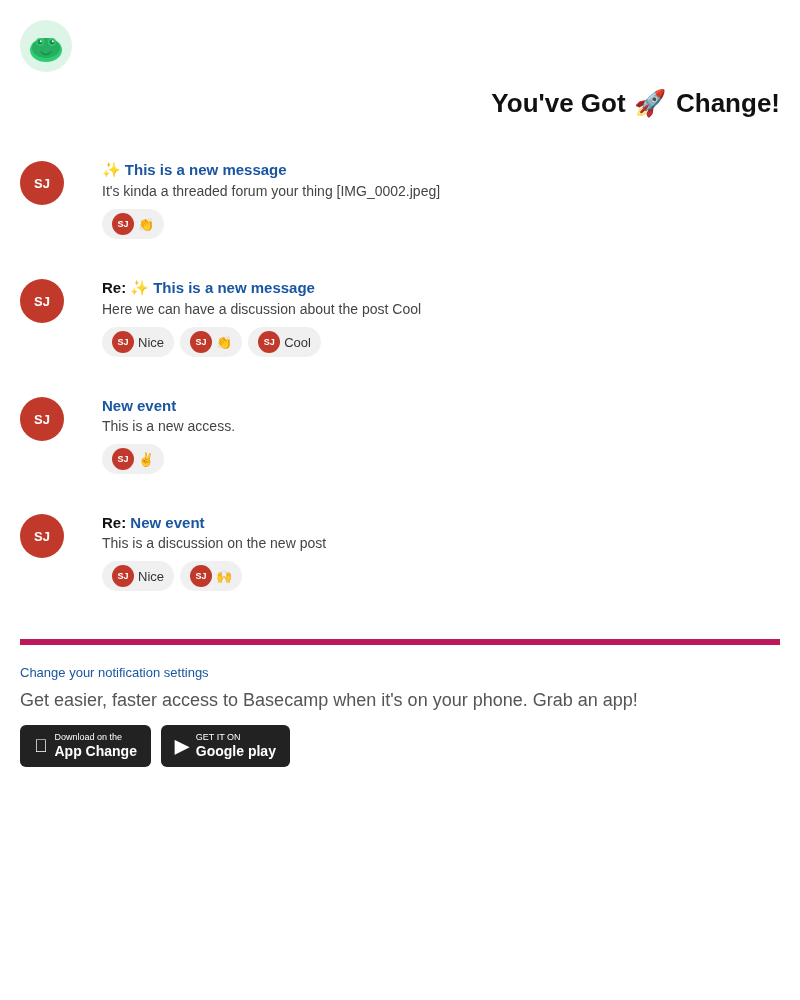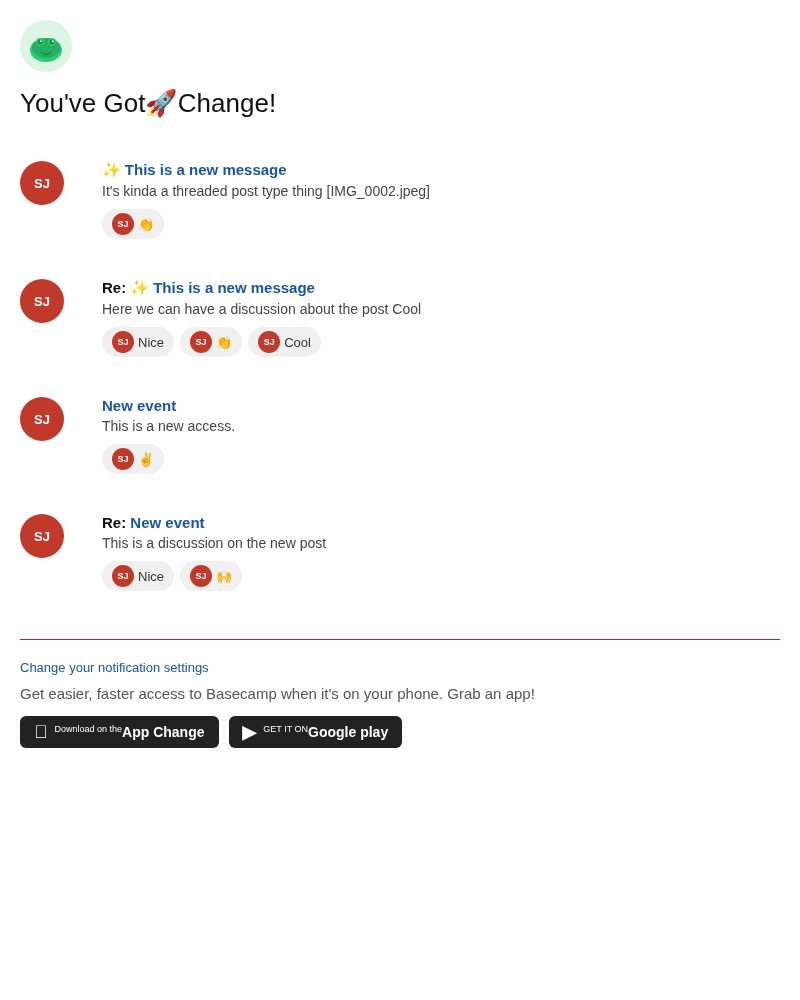--- a/index.html
+++ b/index.html
@@ -13,26 +13,27 @@
     }
 
     .logo {
       width: 52px;
       height: 52px;
       margin-bottom: 12px;
     }
 
     .page-title {
       font-size: 26px;
-      font-weight: 400;
+      font-weight: 700;
       color: #111;
       margin-bottom: 24px;
       display: flex;
       align-items: center;
-      gap: 0;
+      gap: 9px;
+      justify-content: flex-end;
     }
 
     .notifications-list {
       display: flex;
       flex-direction: column;
       gap: 4px;
     }
 
     .notification-item {
       display: flex;
@@ -104,35 +105,35 @@
       color: white;
       font-size: 9px;
       font-weight: 700;
       display: flex;
       align-items: center;
       justify-content: center;
       flex-shrink: 0;
     }
 
     .footer {
-      border-top: 1px solid #be185d;
+      border-top: 6px solid #be185d;
       margin-top: 30px;
       padding-top: 20px;
     }
 
     .footer-link {
       display: block;
       font-size: 13px;
       color: #1a56a0;
       text-decoration: none;
       margin-bottom: 10px;
     }
 
     .footer-text {
-      font-size: 15px;
+      font-size: 18px;
       color: #555;
       margin-bottom: 14px;
     }
 
     .app-badges {
       display: flex;
       gap: 10px;
     }
 
     .app-badge {
@@ -169,21 +170,21 @@
       line-height: 1.2;
     }
     .badge-label-main {
       font-size: 14px;
       font-weight: 700;
       display: block;
       line-height: 1.2;
     }
     .badge-text {
       display: flex;
-      flex-direction: row;
+      flex-direction: column;
     }
   </style>
 </head>
 <body>
 
 <div>
   <svg class="logo" viewBox="0 0 52 52" xmlns="http://www.w3.org/2000/svg">
     <circle cx="26" cy="26" r="26" fill="#1DB954" opacity="0.15"></circle>
 
     <ellipse cx="26" cy="30" rx="16" ry="12" fill="#2ecc71"></ellipse>
@@ -207,21 +208,21 @@
 </div>
 
 <div class="notifications-list">
 
   <div class="notification-item">
     <div class="avatar">SJ</div>
     <div class="notification-body">
       <div class="notification-title">
         <span>✨ </span><a href="#">This is a new message</a>
       </div>
-      <div class="notification-text">It's kinda a threaded post type thing [IMG_0002.jpeg]</div>
+      <div class="notification-text">It's kinda a threaded forum your thing [IMG_0002.jpeg]</div>
       <div class="reactions">
         <div class="reaction-badge">
           <div class="reaction-avatar">SJ</div>
           <span>👏</span>
         </div>
       </div>
     </div>
   </div>
 
   <div class="notification-item">

